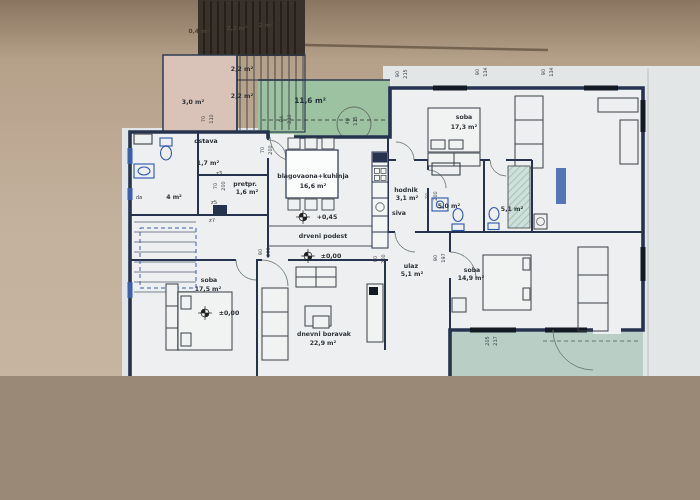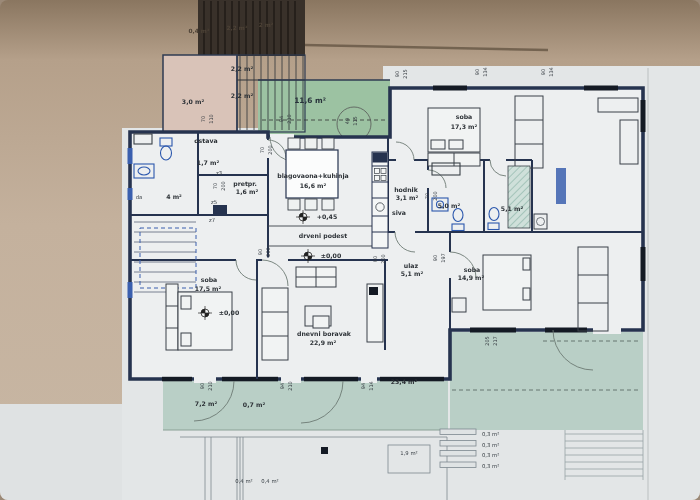--- a/index.html
+++ b/index.html
@@ -1,16 +1,16 @@
 <!DOCTYPE html>
 <html><head>
 <meta charset="utf-8">
 <style>
   html,body{margin:0;padding:0;background:#9b8977;}
-  .stage{width:700px;height:500px;overflow:hidden;position:relative;border-radius:8px;}
+  .stage{width:700px;height:376px;overflow:hidden;position:relative;}
   svg{display:block;}
   text{font-family:"DejaVu Sans",sans-serif;}
   .nm{font-size:6.2px;fill:#2d3237;font-weight:600;}
   .ar{font-size:6.2px;fill:#2d3237;font-weight:600;}
   .tt{font-size:7.4px;fill:#27313a;font-weight:700;}
   .dim{font-size:5px;fill:#343a40;}
   .tiny{font-size:5.3px;fill:#3a4147;}
   .attic{font-size:5.8px;fill:#4d4236;font-weight:600;}
   .ghost{stroke:#7d8890;stroke-width:.8;fill:none;}
 </style>

